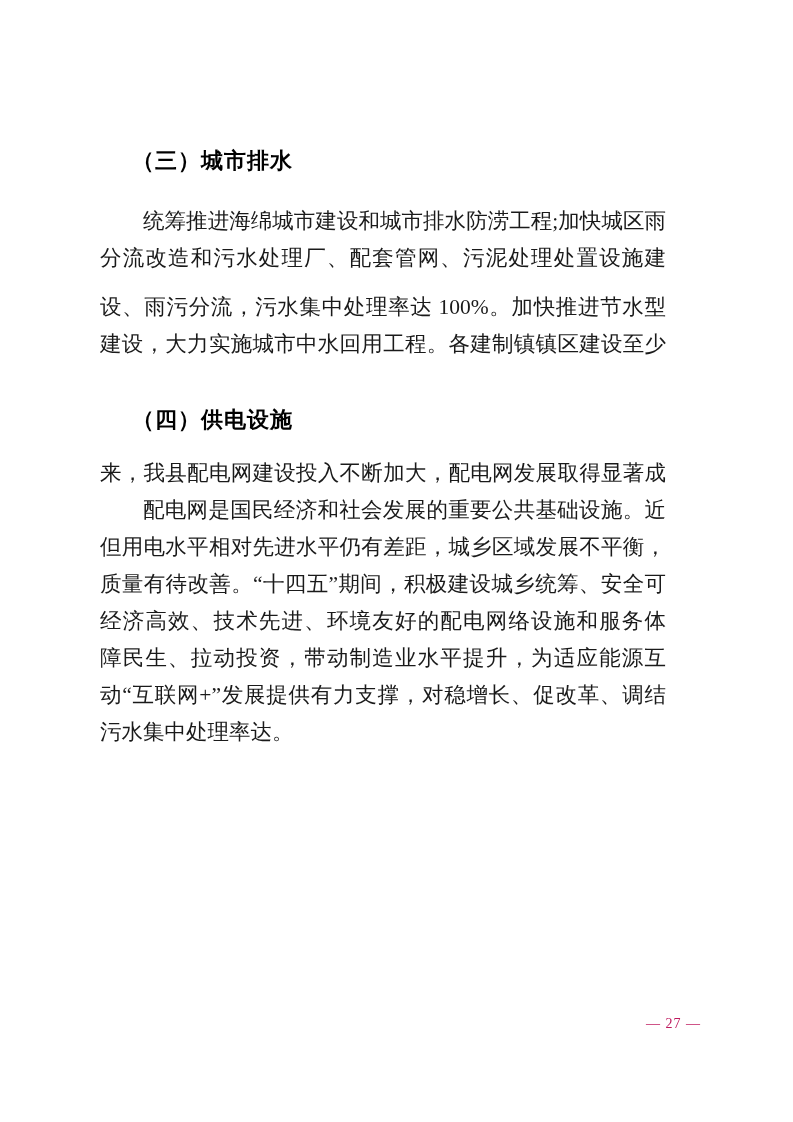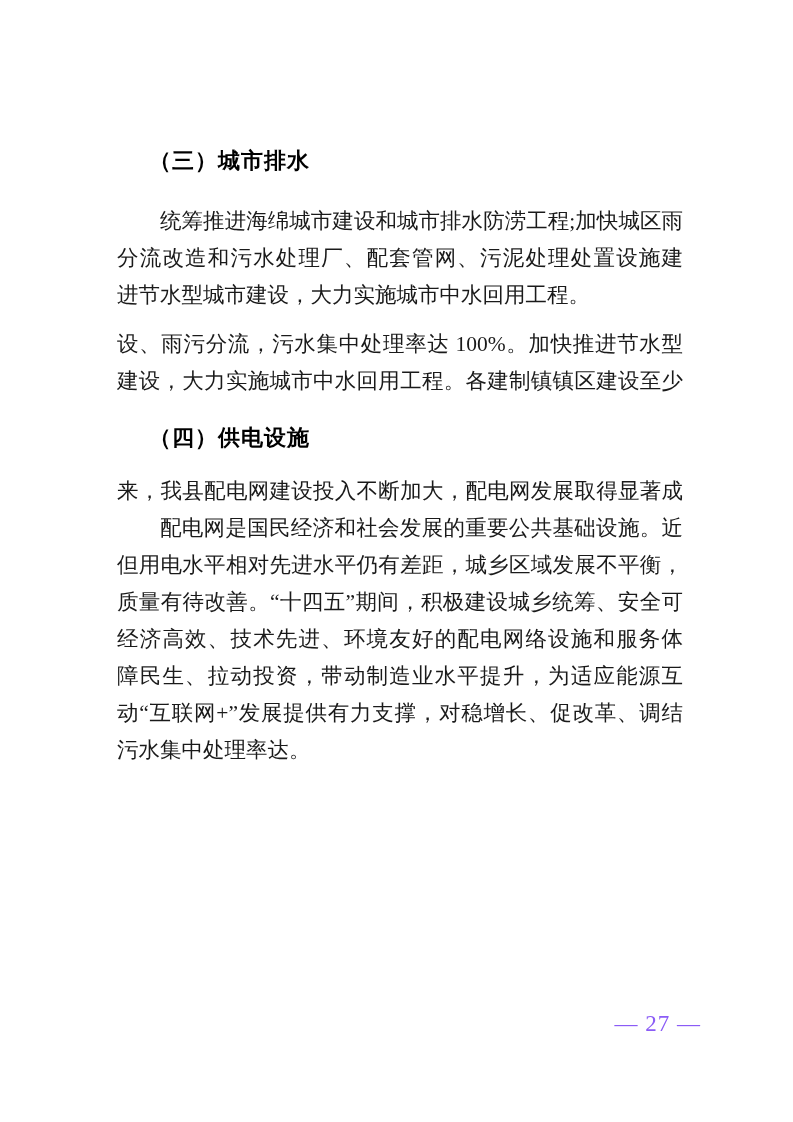--- a/index.html
+++ b/index.html
@@ -11,71 +11,70 @@
     position: relative;
     width: 793px;
     height: 1122px;
     background: #ffffff;
     font-family: "Liberation Serif", "DejaVu Serif", serif;
     color: #1a1a1a;
     overflow: hidden;
   }
   .content {
     position: absolute;
-    left: 105px;
+    left: 88px;
     top: 146px;
     width: 590px;
   }
   .heading {
     margin: 0;
     padding-left: 44px;
     font-size: 22px;
     font-weight: bold;
     line-height: 30px;
     color: #000000;
     letter-spacing: 1px;
   }
   .heading.h1 { margin-bottom: 27px; }
-  .heading.h2 { margin-top: 23px; margin-bottom: 20px; }
+  .heading.h2 { margin-top: 42px; margin-bottom: 20px; }
   .para { margin: 12px; }
   .line {
     font-size: 21.5px;
     line-height: 37px;
     height: 37px;
     text-align: justify;
     text-align-last: justify;
     overflow: hidden;
   }
   .line.first { text-indent: 2em; }
   .line.last {
     text-align: left;
     text-align-last: left;
   }
   .page-num {
     position: absolute;
     top: 1012px;
     right: 92px;
-    font-size: 23px;
+    font-size: 14px;
     line-height: 24px;
     letter-spacing: 1px;
-    color: #8b5cf6;
+    color: #be185d;
   }
 </style>
 </head>
 <body>
 
 <div class="page">
   <div class="content">
 
     <h3 class="heading h1">（三）城市排水</h3>
 
     <div class="para">
       <div class="line first">统筹推进海绵城市建设和城市排水防涝工程;加快城区雨污</div>
       <div class="line">分流改造和污水处理厂、配套管网、污泥处理处置设施建设。推</div>
-      <div class="line last">进节水型城市建设，大力实施城市中水回用工程。</div>
     </div>
 
     <div class="para">
       <div class="line">设、雨污分流，污水集中处理率达 100%。加快推进节水型城市</div>
       <div class="line">建设，大力实施城市中水回用工程。各建制镇镇区建设至少一处</div>
     </div>
 
     <h3 class="heading h2">（四）供电设施</h3>
 
     <div class="para">

